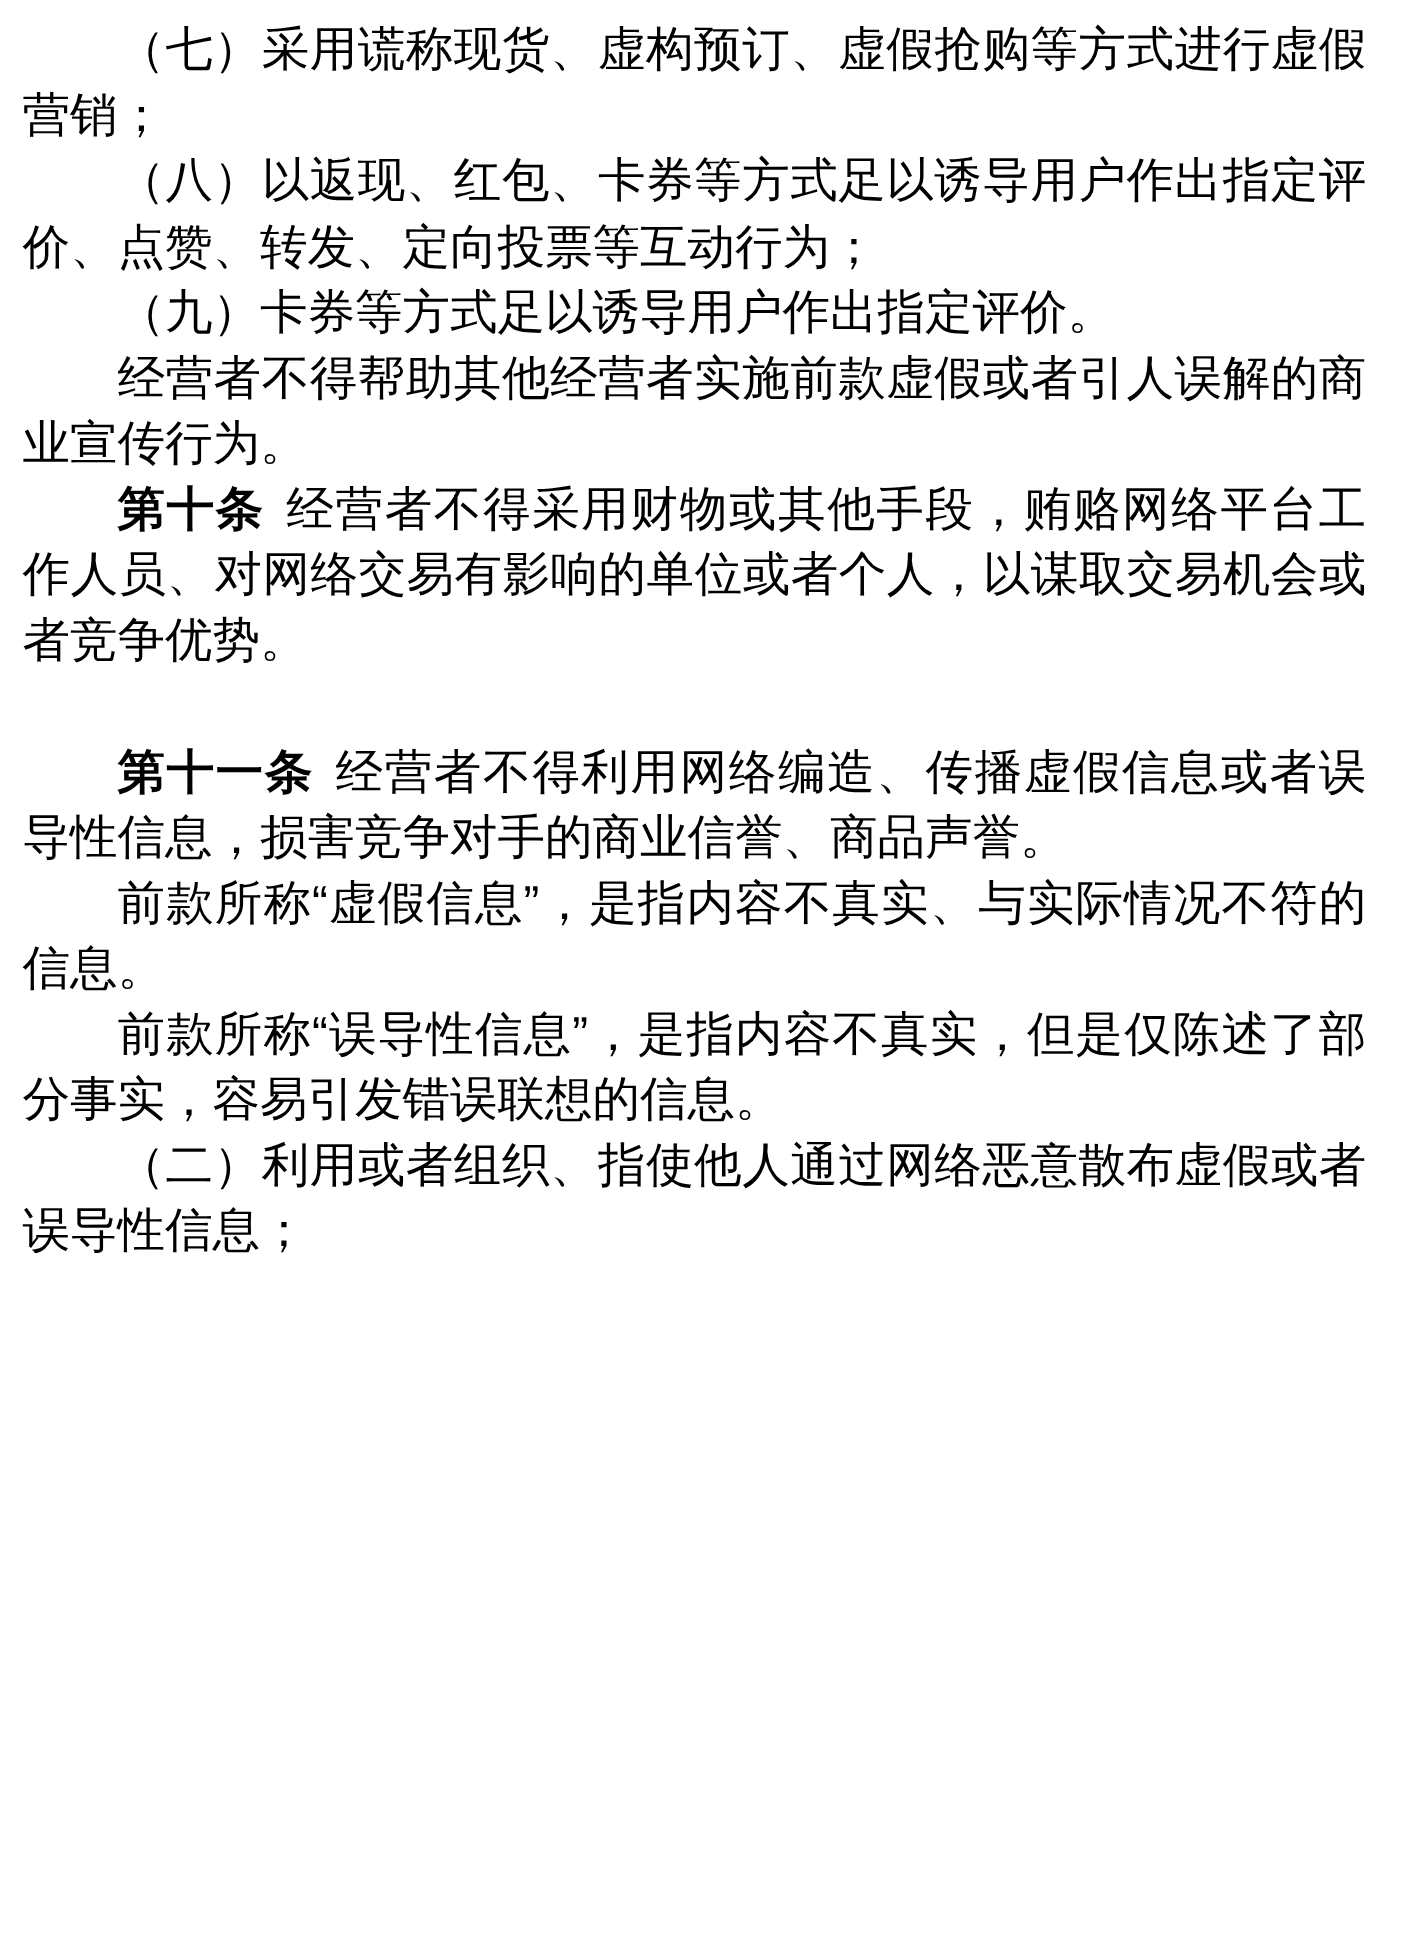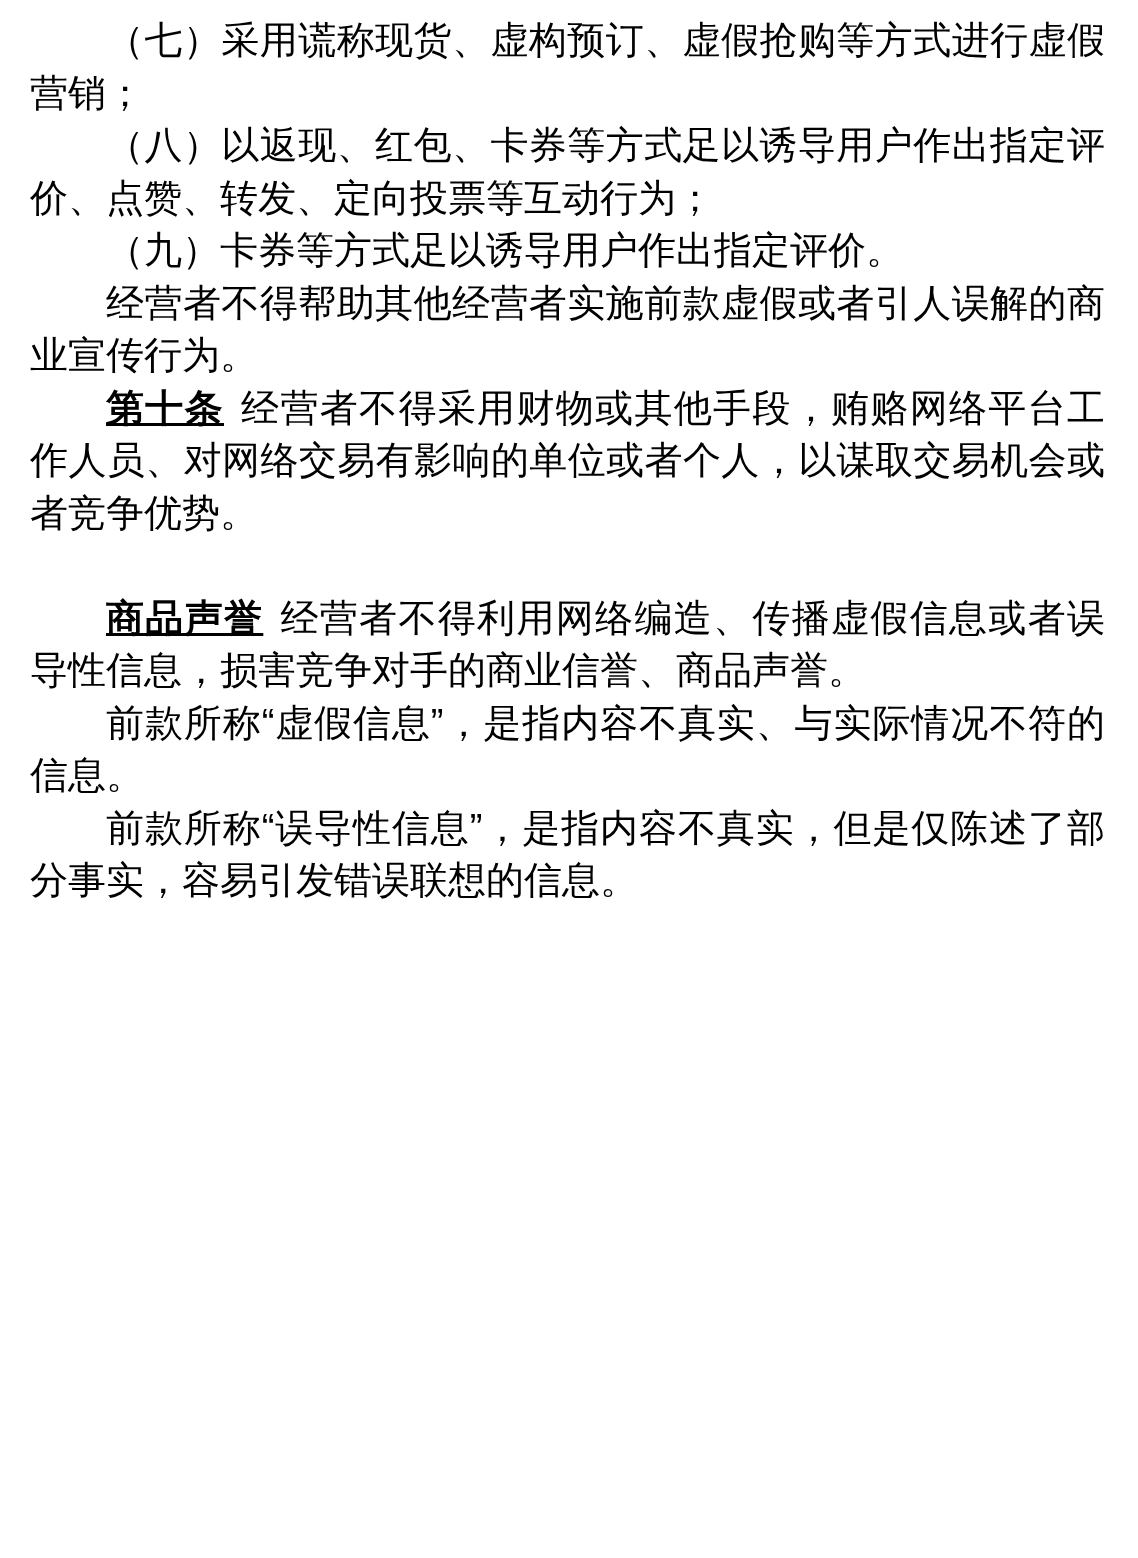--- a/index.html
+++ b/index.html
@@ -10,21 +10,21 @@
   body {
     width: 1138px;
     height: 1558px;
     overflow: hidden;
     font-family: "Liberation Sans", "DejaVu Sans", sans-serif;
   }
   .page {
     box-sizing: border-box;
     width: 1138px;
     height: 1157px;
-    padding: 14px 33px 0 30px;
+    padding: 14px 33px 0 18px;
     background: var(--page-bg, #ffffff);
   }
   .doc-body {
     width: 1075px;
   }
   p.para {
     margin: 0;
     padding: 0;
     font-size: 38px;
     line-height: 52.5px;
@@ -35,30 +35,30 @@
     letter-spacing: 0;
     word-break: break-all;
     overflow-wrap: anywhere;
   }
   p.para.spaced {
     margin-top: 52.5px;
   }
   .art-head {
     font-weight: 700;
     margin-right: 0.45em;
-    text-decoration: underline;
   }
 </style>
 </head>
 <body>
 
 <div class="page">
   <div class="doc-body" id="doc-body">
       <p class="para">（七）采用谎称现货、虚构预订、虚假抢购等方式进行虚假营销；</p>
       <p class="para">（八）以返现、红包、卡券等方式足以诱导用户作出指定评价、点赞、转发、定向投票等互动行为；</p>
       <p class="para">（九）卡券等方式足以诱导用户作出指定评价。</p>
       <p class="para">经营者不得帮助其他经营者实施前款虚假或者引人误解的商业宣传行为。</p>
       <p class="para"><span class="art-head">第十条</span><span>经营者不得采用财物或其他手段，贿赂网络平台工作人员、对网络交易有影响的单位或者个人，以谋取交易机会或者竞争优势。</span></p>
-      <p class="para spaced"><span class="art-head">商品声誉</span><span>经营者不得利用网络编造、传播虚假信息或者误导性信息，损害竞争对手的商业信誉、商品声誉。</span></p>
+      <p class="para spaced"><span class="art-head">第十一条</span><span>经营者不得利用网络编造、传播虚假信息或者误导性信息，损害竞争对手的商业信誉、商品声誉。</span></p>
       <p class="para">前款所称“虚假信息”，是指内容不真实、与实际情况不符的信息。</p>
       <p class="para">前款所称“误导性信息”，是指内容不真实，但是仅陈述了部分事实，容易引发错误联想的信息。</p>
+      <p class="para">（二）利用或者组织、指使他人通过网络恶意散布虚假或者误导性信息；</p>
     </div>
 </div>
 
 </body></html>

